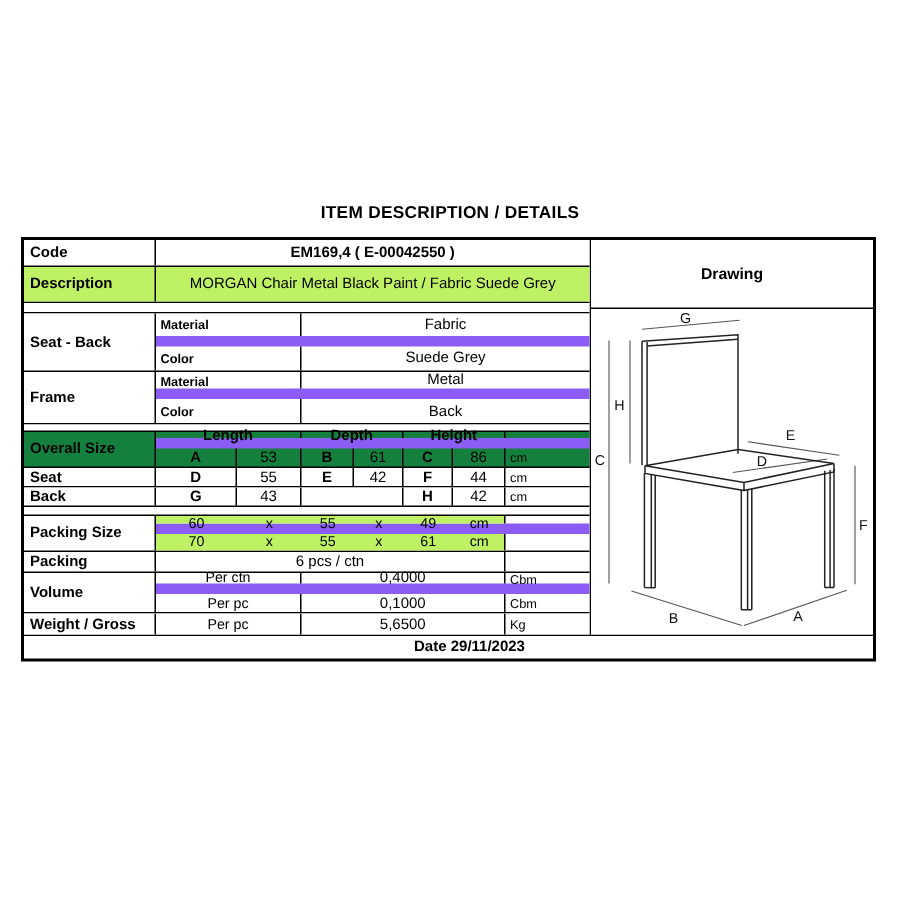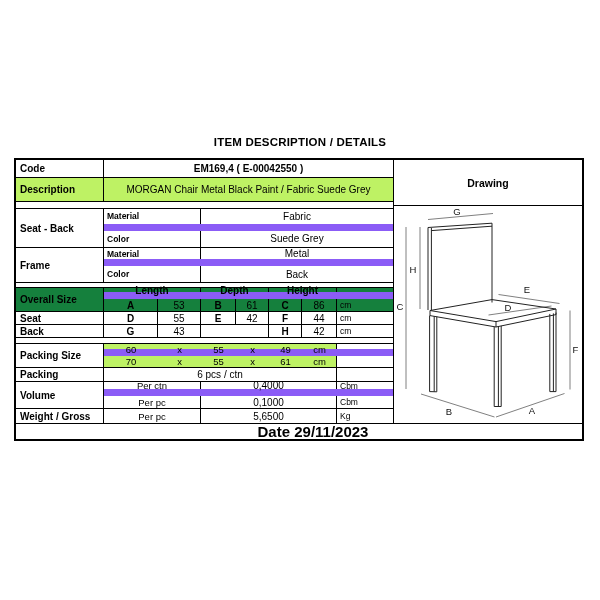--- a/index.html
+++ b/index.html
@@ -46,21 +46,21 @@
   .grey { background:#bef264; }
   .yellow { background:#15803d;justify-content:center; }
 
   .drawcol { flex:1; display:flex; flex-direction:column; background:#fff; }
   .drawhead { height:46px; border-bottom:1px solid #000; display:flex; align-items:center;
     justify-content:center; font-weight:bold; font-size:10.5px; }
   .drawarea { height:217px; position:relative; }
   .drawarea svg { position:absolute; inset:0; }
 
   .daterow { height:16px; border-top:1px solid #000; display:flex; align-items:center;
-    justify-content:center; font-weight:bold; font-size:15px; padding-left:28px; }
+    justify-content:center; font-weight:bold; font-size:10px; padding-left:28px; }
 
   svg text { font-family:"Liberation Sans", sans-serif; font-size:9.5px; fill:#111; }
   .dim { stroke:#555; stroke-width:0.75; fill:none; }
   .chair { stroke:#222; stroke-width:1; fill:none; }
 </style>
 </head>
 <body>
 
 <div class="page">
 

